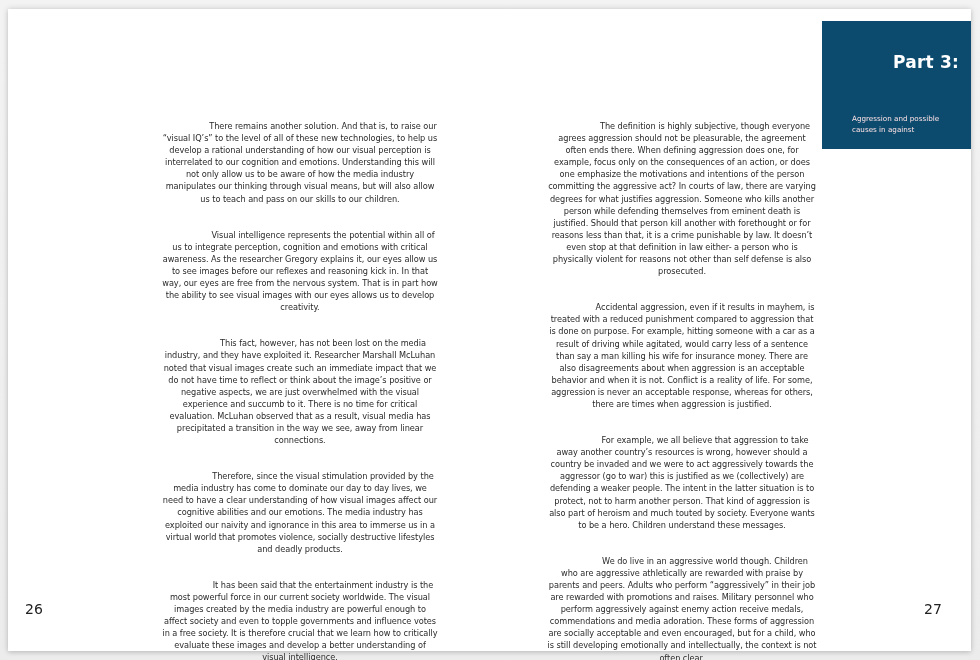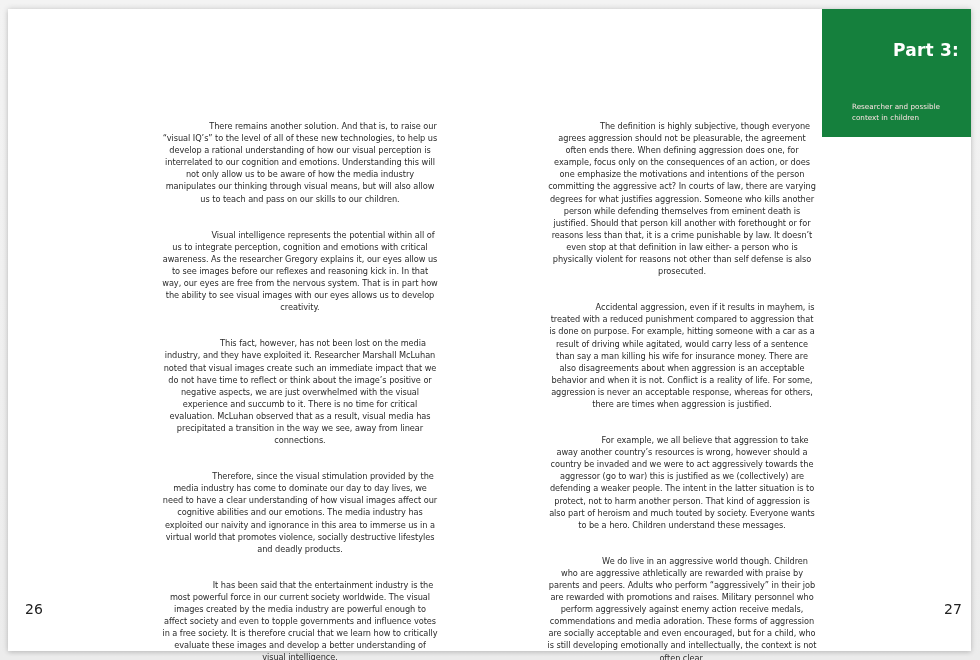--- a/index.html
+++ b/index.html
@@ -46,21 +46,21 @@
       text-indent: 46px;
       text-align: center;
     }
     .page-number {
       position: absolute;
       font-size: 14px;
       color: #222;
       top: 592px;
     }
     .pn-left { left: 17px; }
-    .pn-right { left: 916px; margin-left: 20px; }
+    .pn-right { left: 916px; }
     .chapter-block {
       position: absolute;
       left: 814px;
       top: 0;
       width: 149px;
       height: 128px;
       background: #ec1c2e;
       color: #fff;
     }
     .chapter-title {
@@ -97,21 +97,21 @@
 
   <div class="column col-right">
     <p>The definition is highly subjective, though everyone agrees aggression should not be pleasurable, the agreement often ends there. When defining aggression does one, for example, focus only on the consequences of an action, or does one emphasize the motivations and intentions of the person committing the aggressive act? In courts of law, there are varying degrees for what justifies aggression. Someone who kills another person while defending themselves from eminent death is justified. Should that person kill another with forethought or for reasons less than that, it is a crime punishable by law. It doesn’t even stop at that definition in law either- a person who is physically violent for reasons not other than self defense is also prosecuted.</p>
     <p>Accidental aggression, even if it results in mayhem, is treated with a reduced punishment compared to aggression that is done on purpose. For example, hitting someone with a car as a result of driving while agitated, would carry less of a sentence than say a man killing his wife for insurance money. There are also disagreements about when aggression is an acceptable behavior and when it is not. Conflict is a reality of life. For some, aggression is never an acceptable response, whereas for others, there are times when aggression is justified.</p>
     <p>For example, we all believe that aggression to take away another country’s resources is wrong, however should a country be invaded and we were to act aggressively towards the aggressor  (go to war) this is justified as we (collectively) are defending a weaker people. The intent in the latter situation is to protect, not to harm another person. That kind of aggression is also part of heroism and much touted by society. Everyone wants to be a hero. Children understand these messages.</p>
     <p>We do live in an aggressive world though. Children who are aggressive athletically are rewarded with praise by parents and peers. Adults who perform “aggressively” in their job are rewarded with promotions and raises. Military personnel who perform aggressively against enemy action receive medals, commendations and media adoration. These forms of aggression are socially acceptable and even encouraged, but for a child, who is still developing emotionally and intellectually, the context is not often clear.</p>
   </div>
 
   <div class="page-number pn-right">27</div>
 
-  <div class="chapter-block" style="background: #15803d;">
+  <div class="chapter-block" style="background: #0c4a6e; margin-top: 12px;">
     <div class="chapter-title">Part 3:</div>
     <div class="chapter-subtitle">
-      <div>Researcher and possible</div>
-      <div>context in children</div>
+      <div>Aggression and possible</div>
+      <div>causes in against</div>
     </div>
   </div>
 
 </div>
 
 </body></html>

